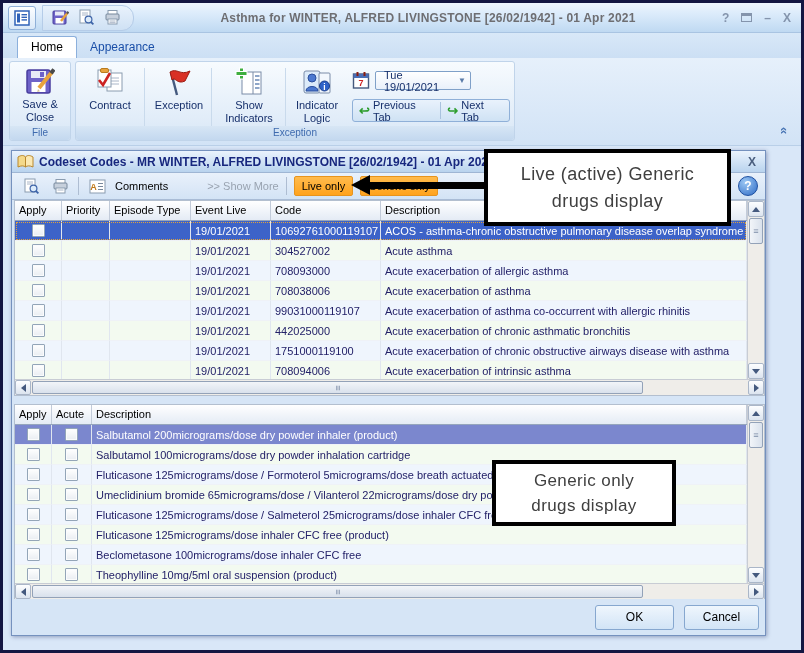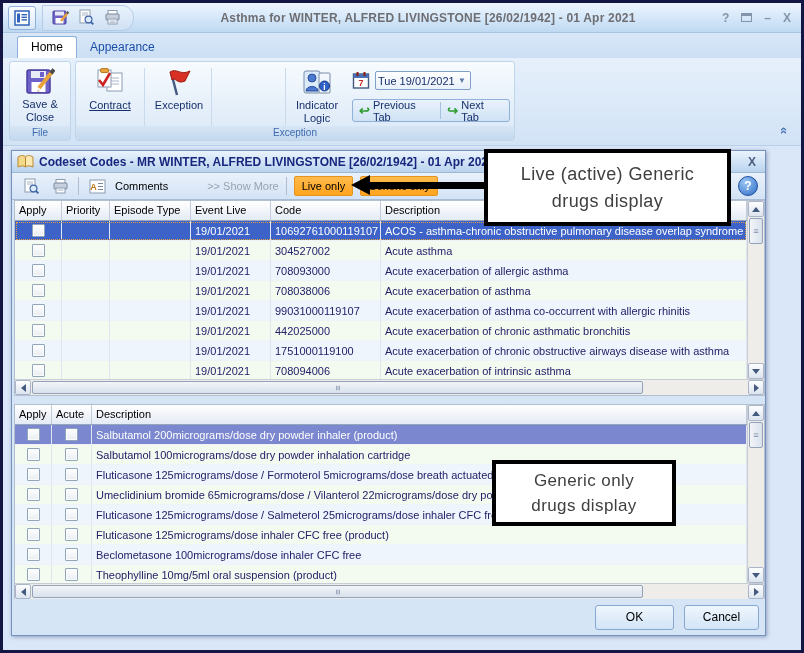--- a/index.html
+++ b/index.html
@@ -40,21 +40,21 @@
     border-radius:0 0 3px 3px; line-height:14px;margin-top:14px; }
   .g-file { left:6px; width:62px; }
   .g-controls { left:72px; width:440px; }
   .big-btn { position:absolute; display:flex; flex-direction:column; align-items:center; justify-content:flex-start;
     font-size:11px; color:#17306B; text-align:center; line-height:1.2; cursor:default; }
   .big-btn .lbl { white-space:pre-line; margin-top:2px; }
   .vsep { position:absolute; top:6px; height:58px; width:1px; background:#C9DAEC; }
 
   .date-row { position:absolute; left:276px; top:9px; display:flex; align-items:center; gap:4px; }
   .date-combo { width:96px; height:19px; border:1px solid #7FA0C8; background:linear-gradient(#FFF,#E8F0FA);
-    font-size:11px; color:#17306B; display:flex; align-items:center; padding-left:2px; border-radius:2px; }
+    font-size:11px; color:#17306B; display:flex; align-items:center; padding-left:8px; border-radius:2px; }
   .date-combo .caret { margin-left:auto; margin-right:4px; font-size:8px; color:#5A7BA8; }
   .prevnext { position:absolute; left:276px; top:37px; width:158px; height:23px;
     border:1px solid #8FB0D8; border-radius:3px; background:linear-gradient(#E9F2FC,#CFE2F4);
     display:flex; align-items:center; }
   .pn-btn { display:flex; align-items:center; gap:3px; font-size:11px; color:#17306B; padding:0 6px; height:100%; }
   .pn-div { width:1px; height:17px; background:#A9C2DE; }
   .green-arrow { color:#2F9E2F; font-weight:bold; font-size:13px; }
   .ribbon-collapse { position:absolute; right:14px; bottom:8px; color:#4A76B5; font-weight:bold;
     font-size:13px; transform:rotate(90deg); letter-spacing:-2px; }
 
@@ -205,21 +205,21 @@
           <line x1="26" y1="7.2" x2="29" y2="3.4" stroke="#4A4A4A" stroke-width="4"></line>
           <path d="M13 23 L12.2 26 L15 25.2 Z" fill="#D8C29A"></path>
         </svg>
         <span class="lbl">Save &amp;
 Close</span>
       </div>
       <div class="rgroup-label">File</div>
     </div>
 
     <div class="rgroup g-controls">
-      <div class="big-btn" style="left:5px; top:5px; width:58px;text-decoration:underline;">
+      <div class="big-btn" style="left:5px; top:5px; width:58px;">
         <svg class="icon-svg" width="30" height="30" viewBox="0 0 30 30">
           <rect x="12" y="6" width="15" height="18" fill="#FFF" stroke="#8A9CB0"></rect>
           <line x1="15" y1="11" x2="24" y2="11" stroke="#AAB6C8"></line>
           <line x1="15" y1="14" x2="24" y2="14" stroke="#AAB6C8"></line>
           <line x1="15" y1="17" x2="24" y2="17" stroke="#AAB6C8"></line>
           <rect x="3" y="3" width="13" height="17" fill="#FDFDFD" stroke="#8A9CB0"></rect>
           <rect x="5.5" y="1.5" width="8" height="4" rx="1.5" fill="#E8A33D" stroke="#B97B1E"></rect>
           <path d="M4 13 L8 18 L15 6" fill="none" stroke="#CC2222" stroke-width="2.6"></path>
         </svg>
         <span class="lbl">Contract</span>
@@ -228,20 +228,36 @@
 
       <div class="big-btn" style="left:74px; top:5px; width:58px;">
         <svg class="icon-svg" width="30" height="30" viewBox="0 0 30 30">
           <line x1="7" y1="5" x2="13" y2="28" stroke="#44597E" stroke-width="2.4"></line>
           <path d="M6 5 C13 0.5 16 9 26 4 L21 14 C13 18 11 9 8 13 Z" fill="#D93025" stroke="#9C1C12"></path>
         </svg>
         <span class="lbl">Exception</span>
       </div>
       <div class="vsep" style="left:135px;"></div>
 
+      <div class="big-btn" style="left:140px; top:5px; width:66px;">
+        <svg class="icon-svg" width="30" height="30" viewBox="0 0 30 30">
+          <rect x="8" y="5" width="19" height="22" fill="#FFF" stroke="#7A8CA8"></rect>
+          <line x1="19" y1="5" x2="19" y2="27" stroke="#7A8CA8"></line>
+          <rect x="21" y="8" width="4.5" height="2" fill="#8FA6C8"></rect>
+          <rect x="21" y="12" width="4.5" height="2" fill="#8FA6C8"></rect>
+          <rect x="21" y="16" width="4.5" height="2" fill="#8FA6C8"></rect>
+          <rect x="21" y="20" width="4.5" height="2" fill="#8FA6C8"></rect>
+          <g stroke="#FFF" stroke-width="1">
+            <rect x="5.5" y="1" width="4" height="11" fill="#3FAE3F"></rect>
+            <rect x="2" y="4.5" width="11" height="4" fill="#3FAE3F"></rect>
+          </g>
+        </svg>
+        <span class="lbl">Show
+Indicators</span>
+      </div>
       <div class="vsep" style="left:209px;"></div>
 
       <div class="big-btn" style="left:212px; top:5px; width:58px;">
         <svg class="icon-svg" width="30" height="30" viewBox="0 0 30 30">
           <rect x="2" y="4" width="16" height="22" rx="2" fill="#DCEBFA" stroke="#7A8CA8"></rect>
           <circle cx="10" cy="11" r="4" fill="#4C79D0" stroke="#2A4E9C"></circle>
           <path d="M4 24 C4 18 16 18 16 24 Z" fill="#4C79D0" stroke="#2A4E9C"></path>
           <rect x="17" y="6" width="11" height="20" rx="1" fill="#F2F7FD" stroke="#7A8CA8"></rect>
           <circle cx="22.5" cy="19" r="5" fill="#2F62C8" stroke="#1B3E8C"></circle>
           <text x="22.5" y="22.5" font-size="8.5" font-weight="bold" fill="#FFF" text-anchor="middle">i</text>

